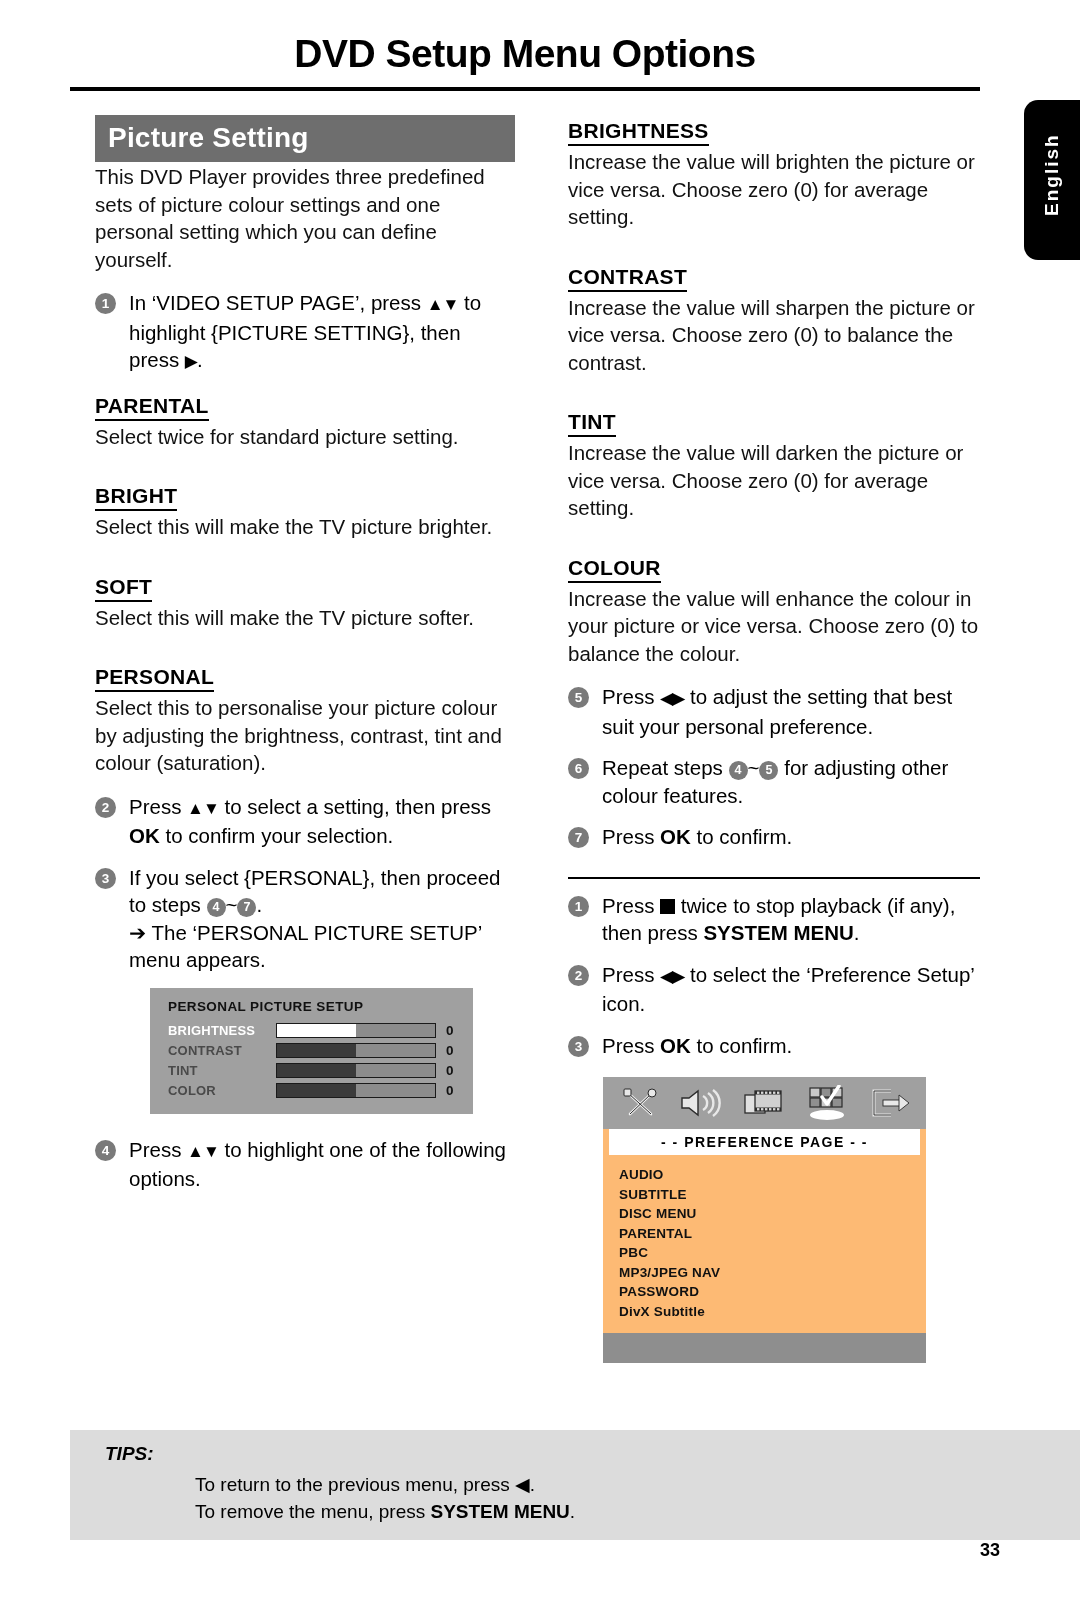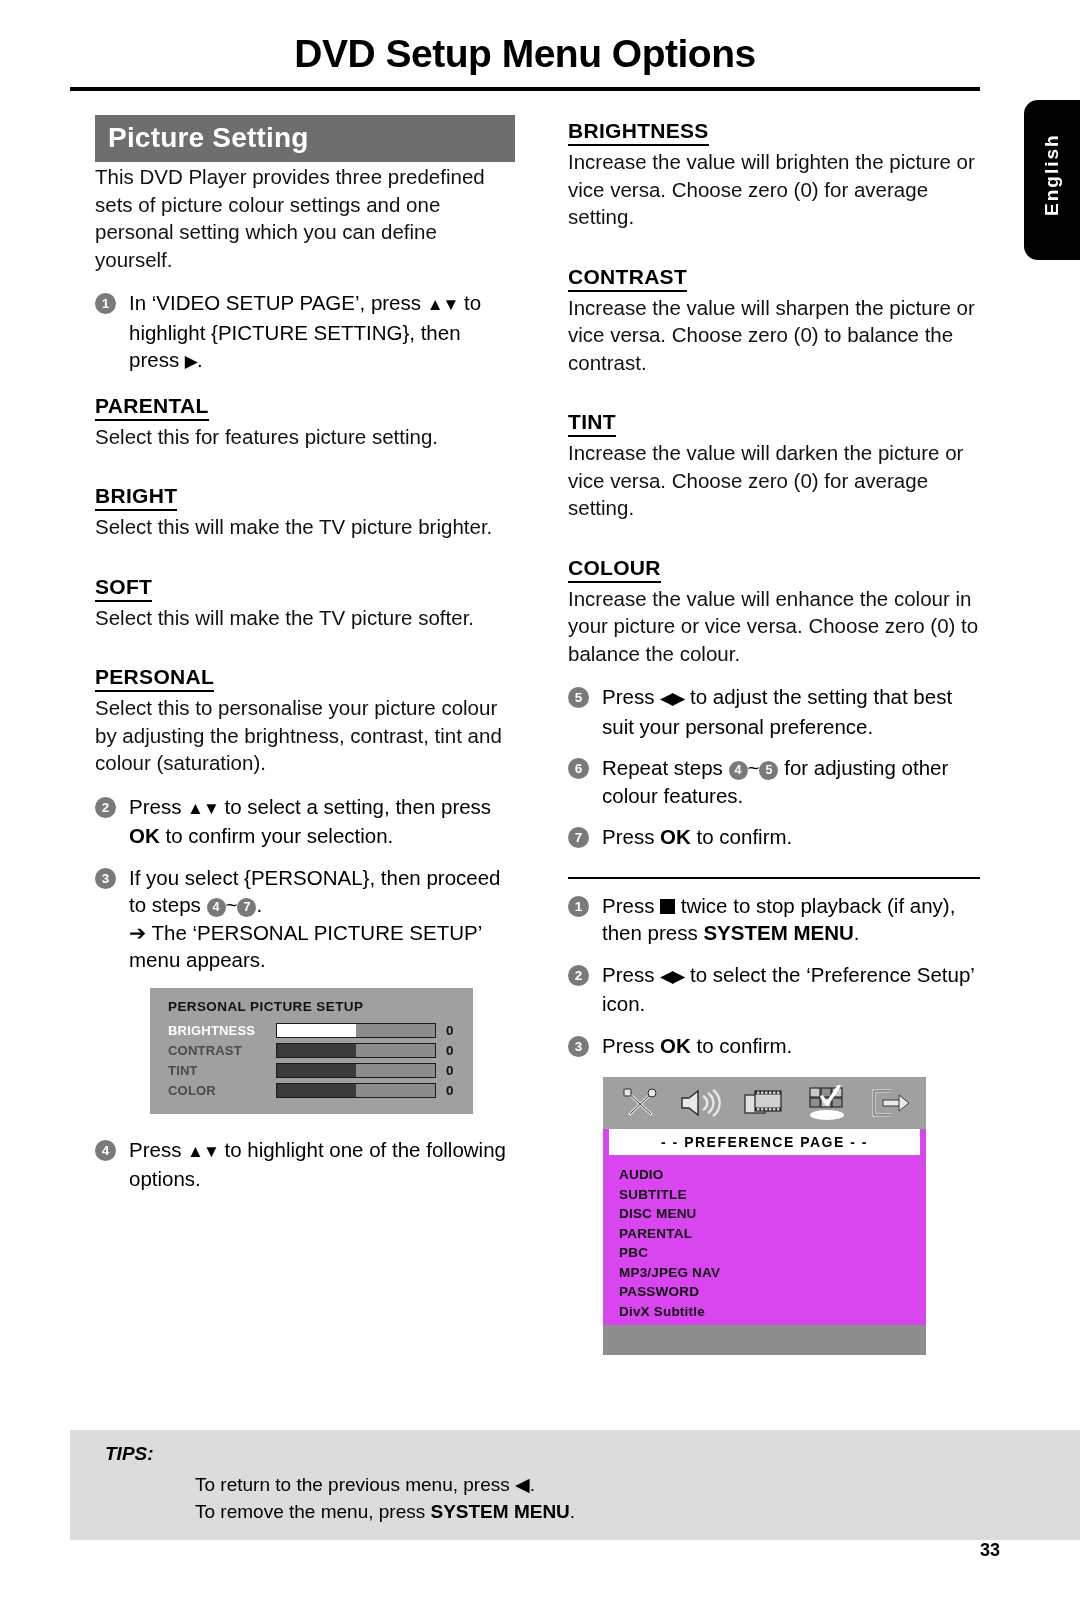--- a/index.html
+++ b/index.html
@@ -191,21 +191,21 @@
     font-size: 13.5px;
     font-weight: bold;
     color: #111;
     margin-left: 10px;
   }
 
   
   .pref {
     width: 323px;
     margin: 18px 0 0 35px;
-    background: #d946ef;
+    background: #fdba74;
     padding-bottom: 0;
   }
   .pref-iconbar {
     height: 52px;
     display: flex;
     align-items: center;
     gap: 20px;
     padding-left: 18px;
     background: #a0a0a0;
   }
@@ -214,21 +214,21 @@
     background: #ffffff;
     margin: 0 6px;
     text-align: center;
     font-size: 14px;
     font-weight: bold;
     letter-spacing: 1.5px;
     padding: 5px 0 5px 0;
     color: #000;
   }
   .pref-list {
-    padding: 10px 0 4px 16px;
+    padding: 10px 0 12px 16px;
   }
   .pref-item {
     font-size: 13.5px;
     font-weight: bold;
     color: #111;
     line-height: 19.5px;
     letter-spacing: 0.2px;
   }
   .pref-item.mixed { font-weight: bold; }
   .pref-footer {
@@ -300,21 +300,21 @@
 
   <p class="body">This DVD Player provides three predefined sets of picture colour settings and one personal setting which you can define yourself.</p>
 
   <div class="step">
     <span class="bullet">1</span>
     <span>In ‘VIDEO SETUP PAGE’, press </span><span class="arrows">▲▼</span><span> to highlight {PICTURE SETTING}, then press </span><span class="arrows">▶</span><span>.</span>
   </div>
 
   <div>
     <h3 class="term first">PARENTAL</h3>
-    <p class="body">Select this for features picture setting.</p>
+    <p class="body">Select twice for standard picture setting.</p>
   </div>
   <div>
     <h3 class="term">BRIGHT</h3>
     <p class="body">Select this will make the TV picture brighter.</p>
   </div>
   <div>
     <h3 class="term">SOFT</h3>
     <p class="body">Select this will make the TV picture softer.</p>
   </div>
   <div>

